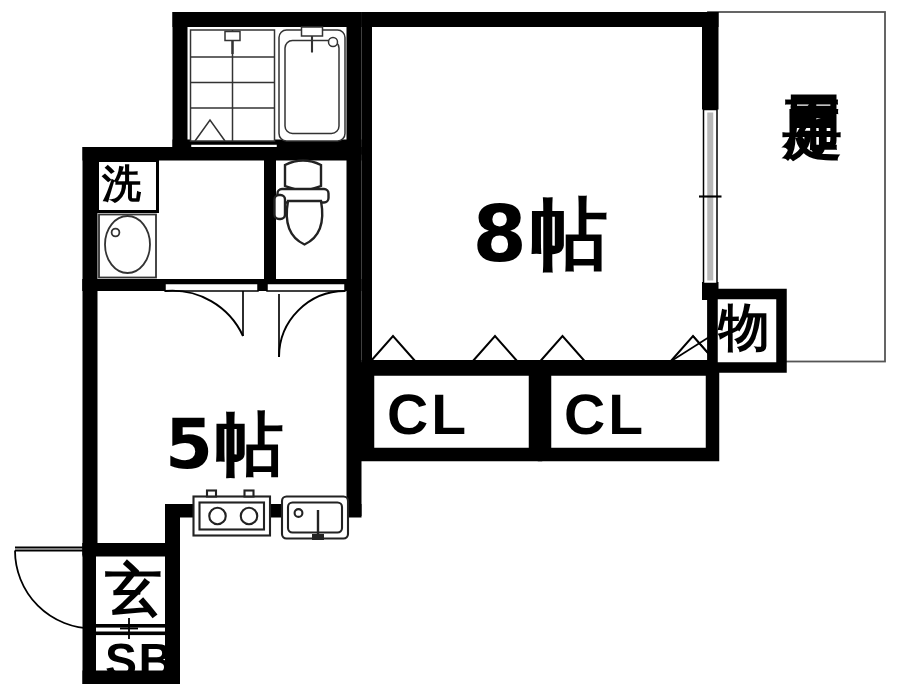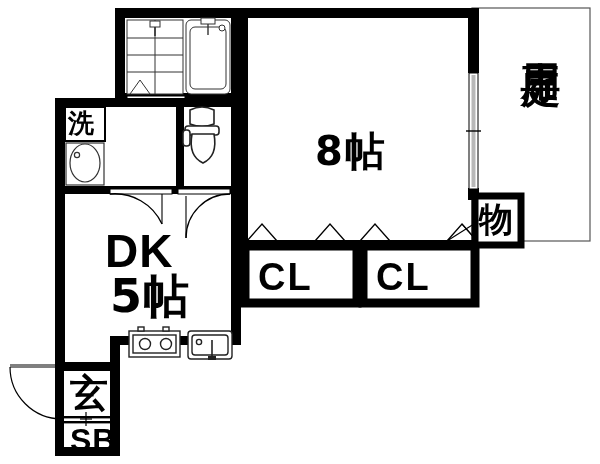--- a/index.html
+++ b/index.html
@@ -215,30 +215,29 @@
       <line x1="10" y1="365" x2="62" y2="365" stroke="#000000" stroke-width="1.2"></line>
     </g>
 
     <g stroke="#000000" stroke-width="1.2">
       <line x1="86" y1="412" x2="86" y2="426"></line>
       <line x1="80" y1="419" x2="92" y2="419"></line>
     </g>
 
   </svg>
 
-  <div class="lbl lbl-cjk" style="left:315px; top:131px; font-size:40px; letter-spacing:2px;">8帖</div>
+  <div class="lbl lbl-cjk" style="left:315px; top:131px; font-size:52px; letter-spacing:2px;">8帖</div>
 
   <div class="lbl lbl-cjk vert" style="left:521px; top:30px; font-size:40px;">専用庭</div>
 
   <div class="lbl lbl-cjk" style="left:479px; top:202px; font-size:34px;">物</div>
 
   <div class="lbl lbl-lat" style="left:258px; top:258px; font-size:38px; letter-spacing:2px;">CL</div>
   <div class="lbl lbl-lat" style="left:376px; top:258px; font-size:38px; letter-spacing:2px;">CL</div>
 
-  <div class="lbl lbl-lat" style="left:105px; top:228px; font-size:46px; letter-spacing:1px;">DK</div>
   <div class="lbl lbl-cjk" style="left:110px; top:273px; font-size:46px; letter-spacing:1px;">5帖</div>
 
   <div class="lbl lbl-cjk" style="left:68px; top:110px; font-size:26px;">洗</div>
   <div style="position:absolute; left:64px; top:106px; width:42px; height:36px; border:2px solid #000; box-sizing:border-box;"></div>
 
   <div class="lbl lbl-cjk" style="left:70px; top:374px; font-size:38px;">玄</div>
 
   <div class="lbl lbl-lat" style="left:70px; top:424px; font-size:32px; letter-spacing:1px;">SB</div>
 
 </div>

